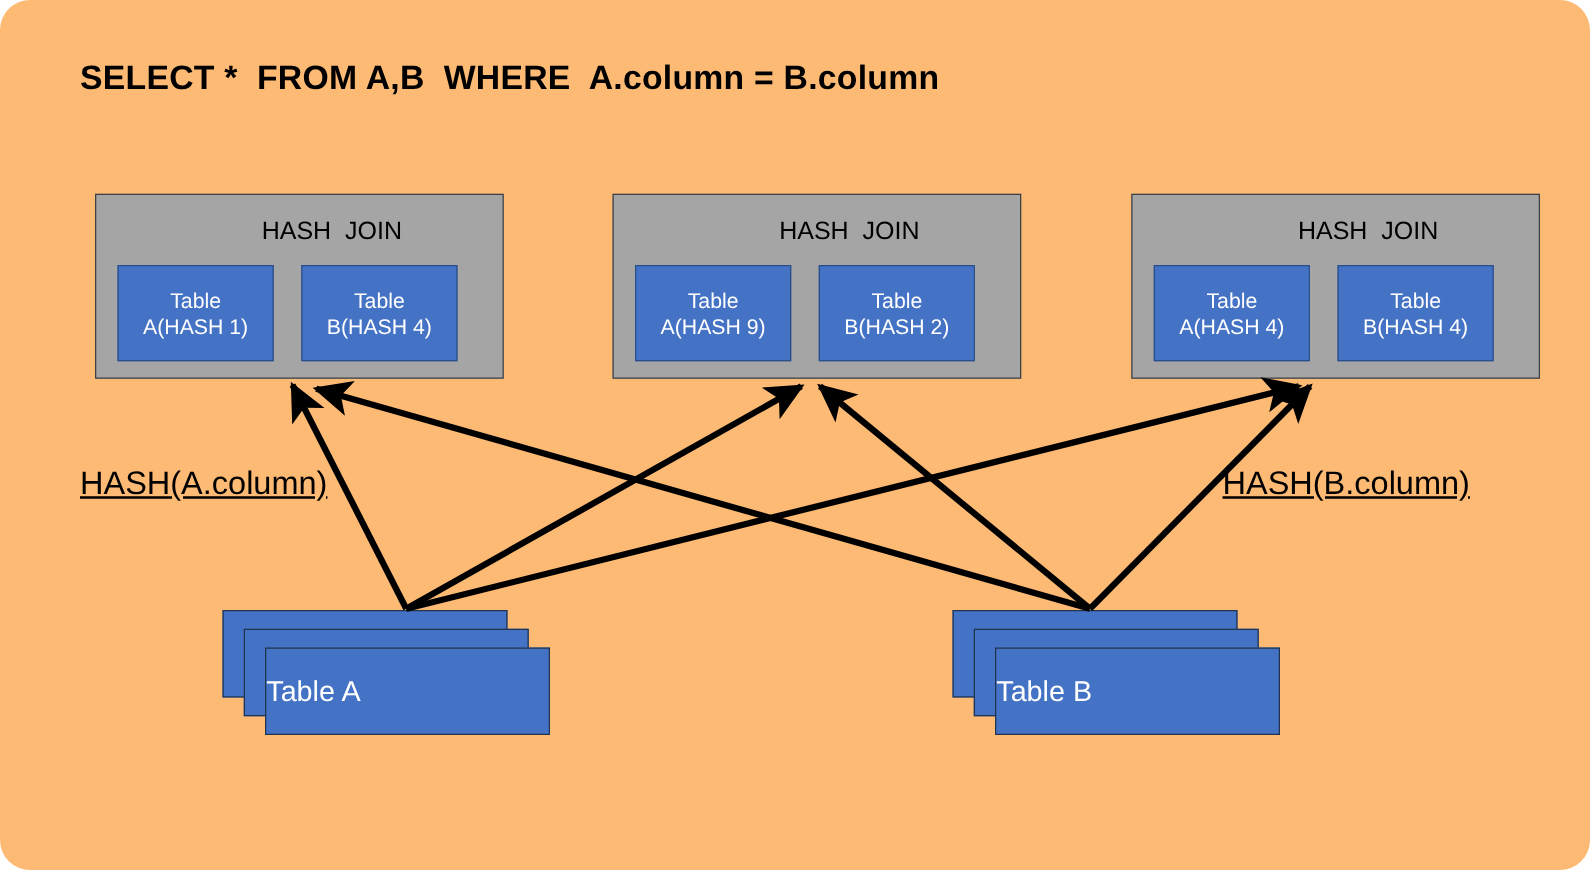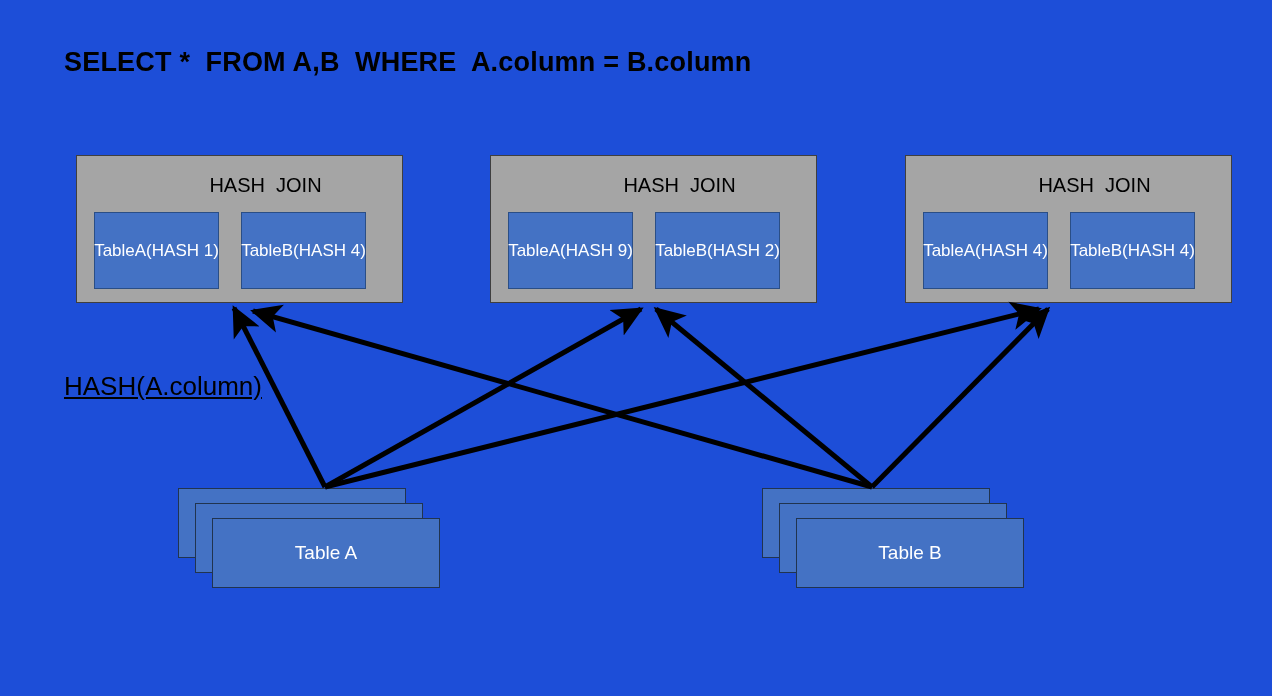--- a/index.html
+++ b/index.html
@@ -9,22 +9,23 @@
     background: #ffffff;
   }
   body {
     font-family: "Liberation Sans", sans-serif;
     -webkit-font-smoothing: antialiased;
   }
   #canvas {
     position: relative;
     width: 1272px;
     height: 696px;
-    background: #1d4ed8;
+    background: #fdba74;
     overflow: hidden;
+    border-radius: 24px;
   }
 
   
   .query-title {
     position: absolute;
     left: 64px;
     top: 47px;
     font-size: 27px;
     font-weight: bold;
     color: #000000;
@@ -59,21 +60,21 @@
     width: 125px;
     height: 77px;
     background: #4472c4;
     border: 1px solid #2a4e86;
     box-sizing: border-box;
     color: #ffffff;
     font-size: 17px;
     line-height: 21px;
     text-align: center;
     display: flex;
-    flex-direction: row;
+    flex-direction: column;
     align-items: center;
     justify-content: center;
   }
   .part-box .ln { display: block; white-space: pre; }
   .part-left  { left: 17px; }
   .part-right { left: 164px; }
 
   
   .hash-label {
     position: absolute;
@@ -95,23 +96,23 @@
     background: #4472c4;
     border: 1px solid #21344f;
     box-sizing: border-box;
   }
   .card-back  { left: 0px;  top: 0px;  }
   .card-mid   { left: 17px; top: 15px; }
   .card-front {
     left: 34px; top: 30px;
     display: flex;
     align-items: center;
-    justify-content: center;
+    justify-content: flex-start;
     color: #ffffff;
-    font-size: 19px;
+    font-size: 23px;
     white-space: pre;
   }
 
   
   #arrow-layer {
     position: absolute;
     left: 0;
     top: 0;
     width: 1272px;
     height: 696px;
@@ -200,15 +201,16 @@
     <path d="M325,487 L234,308" stroke="#000000" stroke-width="5" fill="none" marker-end="url(#ah)"></path>
     <path d="M325,487 L641,309" stroke="#000000" stroke-width="5" fill="none" marker-end="url(#ah)"></path>
     <path d="M325,487 L1039,309" stroke="#000000" stroke-width="5" fill="none" marker-end="url(#ah)"></path>
 
     <path d="M872,487 L253,311" stroke="#000000" stroke-width="5" fill="none" marker-end="url(#ah)"></path>
     <path d="M872,487 L656,309" stroke="#000000" stroke-width="5" fill="none" marker-end="url(#ah)"></path>
     <path d="M872,487 L1048,309" stroke="#000000" stroke-width="5" fill="none" marker-end="url(#ah)"></path>
   </svg>
 
   <div class="hash-label hash-label-a">HASH(A.column)</div>
+  <div class="hash-label hash-label-b">HASH(B.column)</div>
 
 
 </div>
 
 </body></html>

